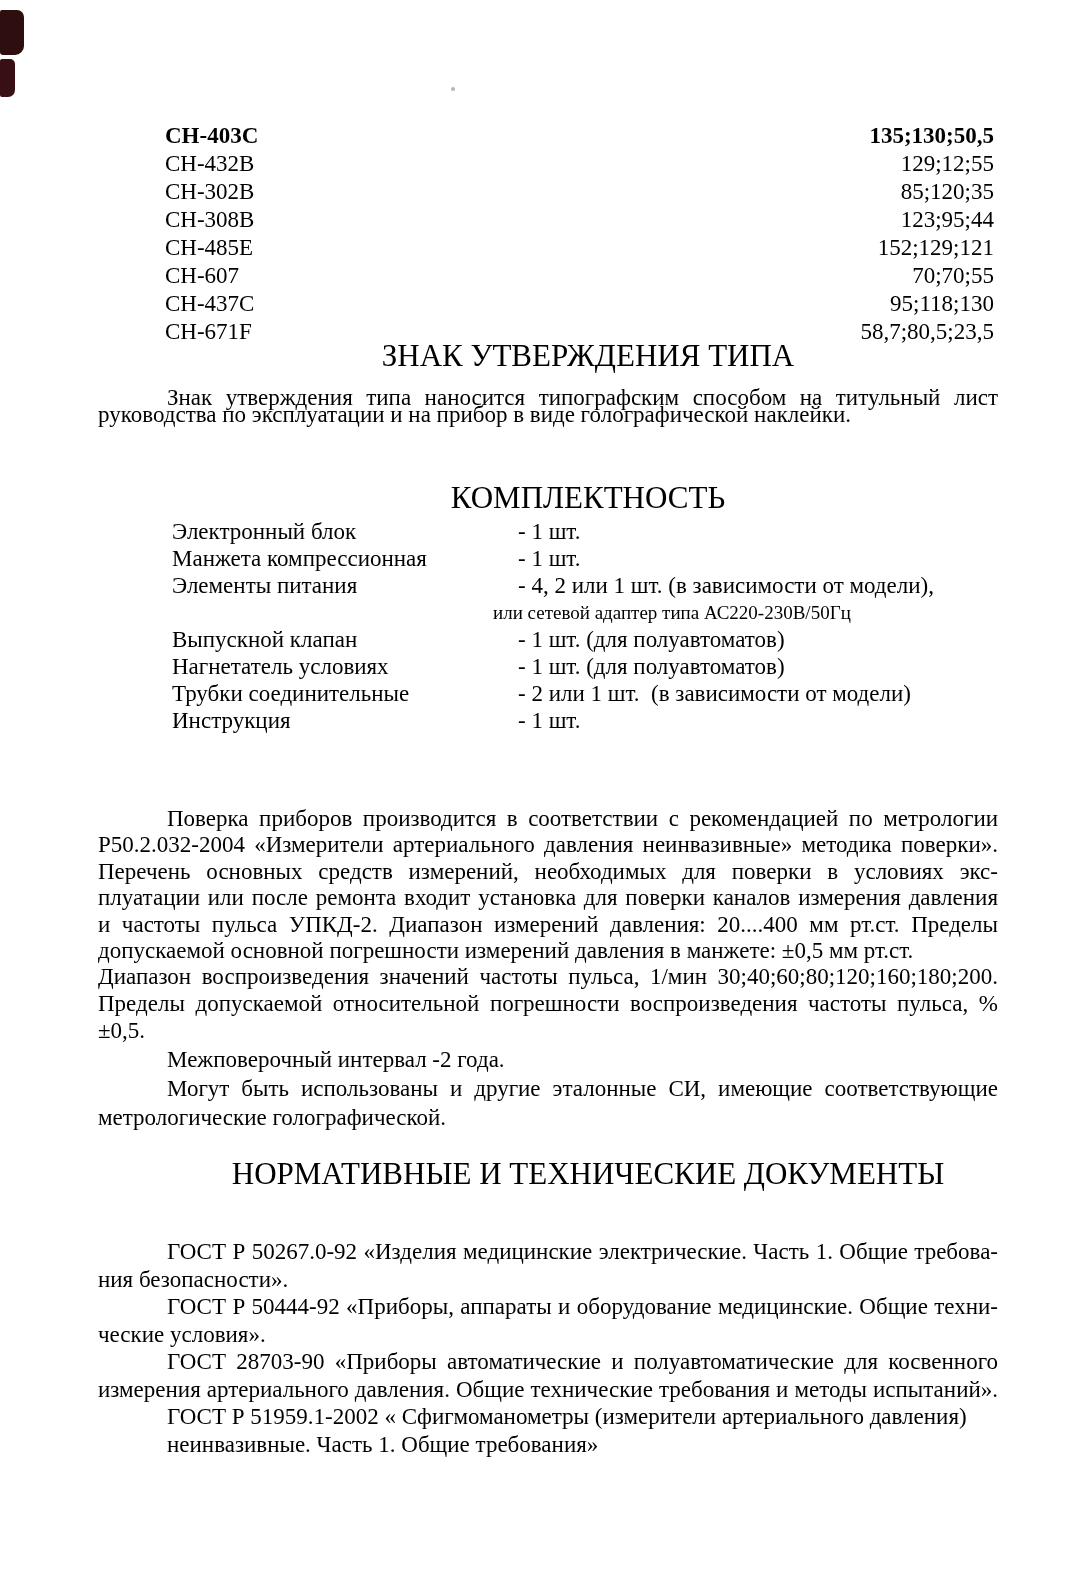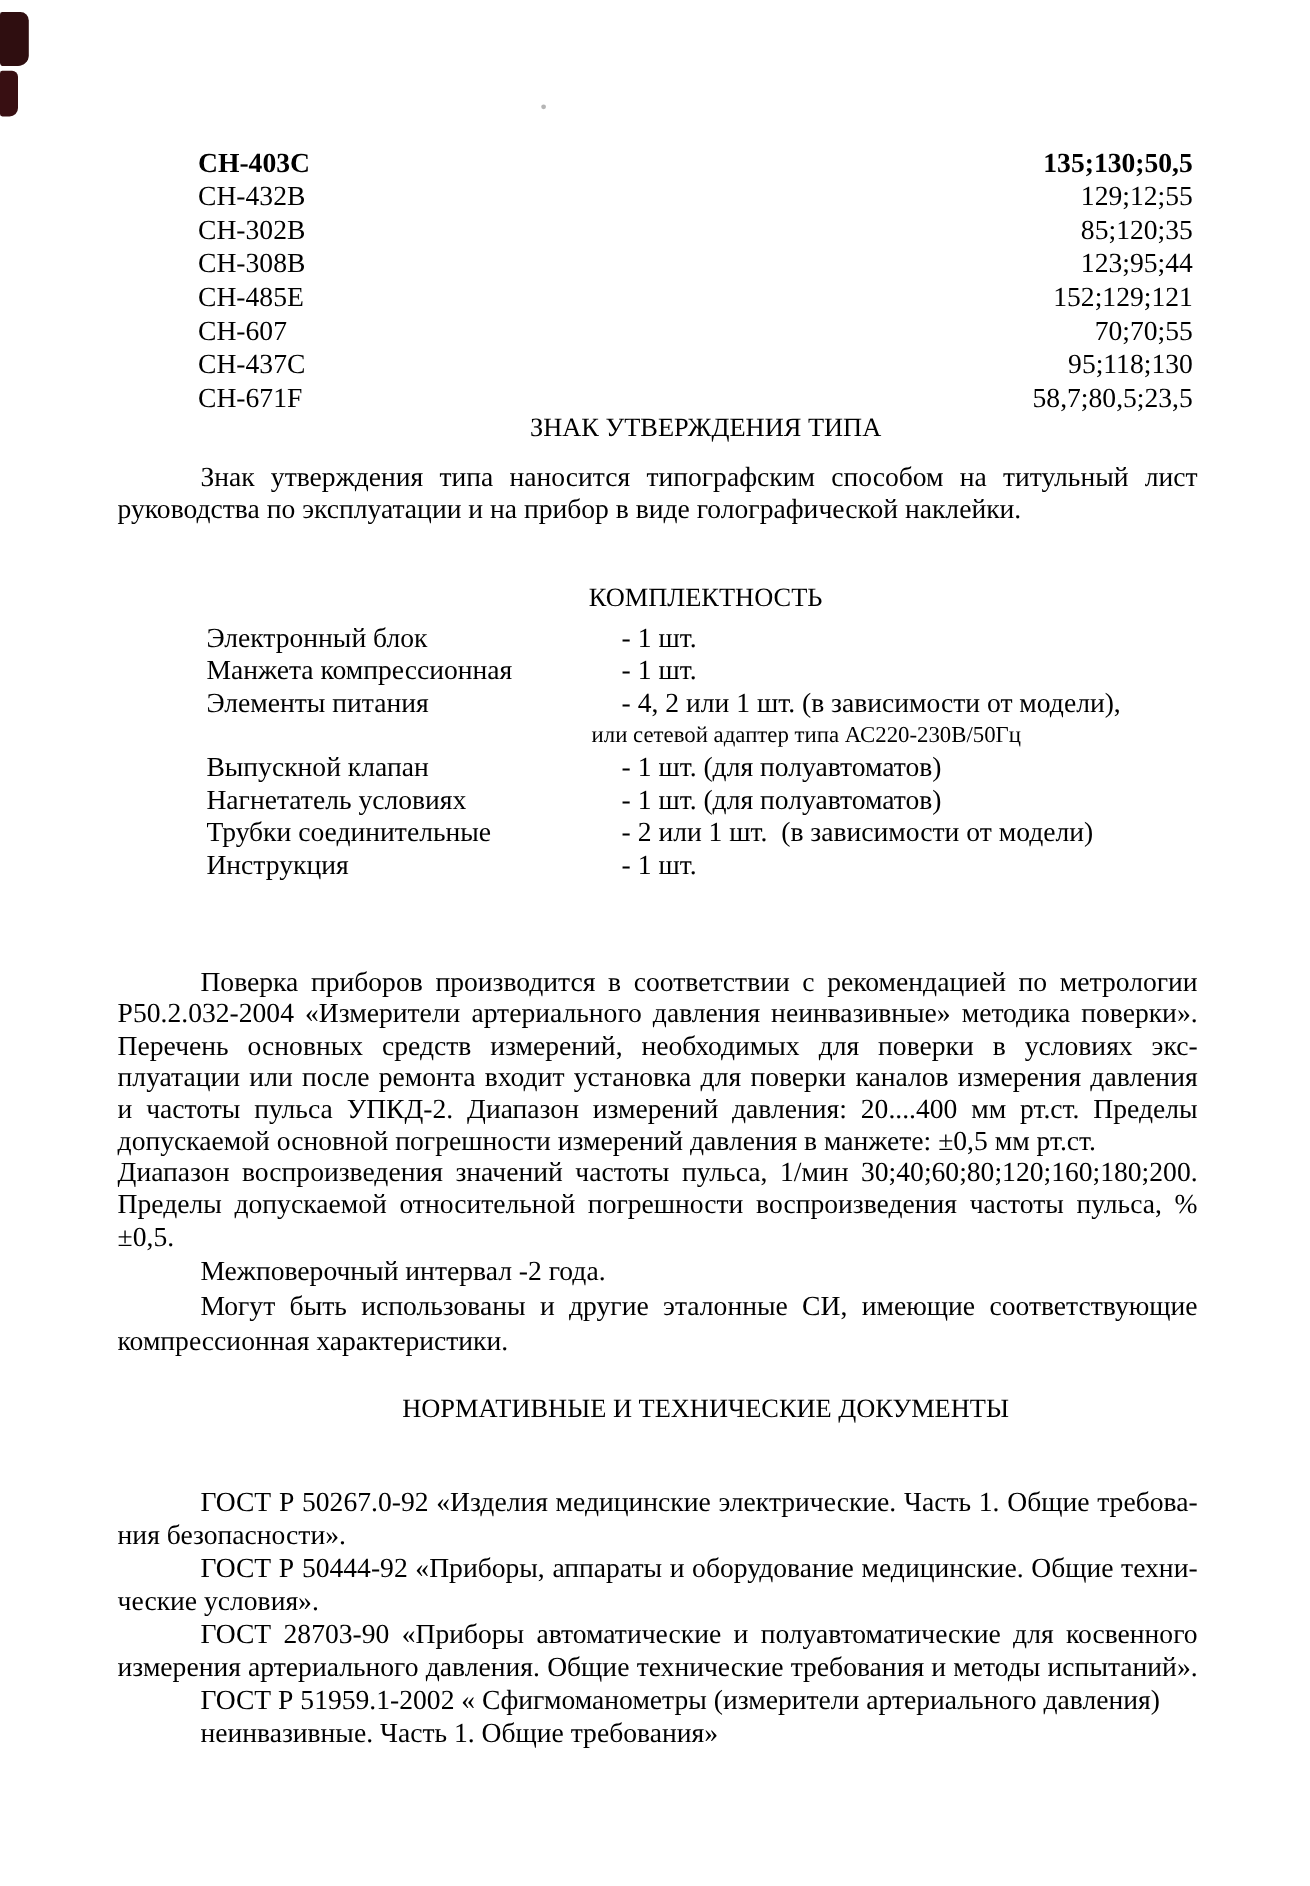--- a/index.html
+++ b/index.html
@@ -23,21 +23,21 @@
   }
   .wrapok { white-space:normal; }
   .j { text-align:justify; text-align-last:justify; white-space:normal; }
   .ind { text-indent:69px; }
 
   .heading {
     position:absolute;
     left:98px; width:900px;
     padding-left:80px; box-sizing:border-box;
     text-align:center;
-    font-size:22px;
+    font-size:31px;
     height:27px; line-height:27px;
   }
 
   
   .model-row {
     position:absolute;
     left:98px; width:896px;
     padding-left:67px; box-sizing:border-box;
     display:flex; justify-content:space-between;
     font-size:23px; height:28px; line-height:28px;
@@ -104,21 +104,21 @@
         <span>95;118;130</span>
     </div>
     <div class="model-row" style="top:318px;">
       <span>CH-671F</span>
         <span>58,7;80,5;23,5</span>
     </div>
   </div>
 
   <div class="heading" style="top:342px;">ЗНАК УТВЕРЖДЕНИЯ ТИПА</div>
   <div class="line j ind" style="top:384px;">Знак утверждения типа наносится типографским способом на титульный лист</div>
-  <div class="line wrapok" style="top:411px;">руководства по эксплуатации и на прибор в виде голографической наклейки.</div>
+  <div class="line wrapok" style="top:401px;">руководства по эксплуатации и на прибор в виде голографической наклейки.</div>
 
   <div class="heading" style="top:484px;">КОМПЛЕКТНОСТЬ</div>
   <div class="kv-row" style="top:518px;">
     <span class="kv-label">Электронный блок</span>
       <span class="kv-value">- 1 шт.</span>
   </div>
   <div class="kv-row" style="top:545px;">
     <span class="kv-label">Манжета компрессионная</span>
       <span class="kv-value">- 1 шт.</span>
   </div>
@@ -148,21 +148,21 @@
   <div class="line j" style="top:831px;">Р50.2.032-2004 «Измерители артериального давления неинвазивные» методика поверки».</div>
   <div class="line j" style="top:858px;">Перечень основных средств измерений, необходимых для поверки в условиях экс-</div>
   <div class="line j" style="top:884px;">плуатации или после ремонта входит установка для поверки каналов измерения давления</div>
   <div class="line j" style="top:911px;">и частоты пульса УПКД-2. Диапазон измерений давления: 20....400 мм рт.ст. Пределы</div>
   <div class="line wrapok" style="top:937px;">допускаемой основной погрешности измерений давления в манжете: ±0,5 мм рт.ст.</div>
   <div class="line j" style="top:963px;">Диапазон воспроизведения значений частоты пульса, 1/мин 30;40;60;80;120;160;180;200.</div>
   <div class="line j" style="top:990px;">Пределы допускаемой относительной погрешности воспроизведения частоты пульса, %</div>
   <div class="line wrapok" style="top:1017px;">±0,5.</div>
   <div class="line ind wrapok" style="top:1046px;">Межповерочный интервал -2 года.</div>
   <div class="line j ind" style="top:1075px;">Могут быть использованы и другие эталонные СИ, имеющие соответствующие</div>
-  <div class="line wrapok" style="top:1104px;">компрессионная характеристики.</div>
+  <div class="line wrapok" style="top:1104px;">метрологические голографической.</div>
 
   <div class="heading" style="top:1160px;">НОРМАТИВНЫЕ И ТЕХНИЧЕСКИЕ ДОКУМЕНТЫ</div>
   <div class="line j ind" style="top:1238px;">ГОСТ Р 50267.0-92 «Изделия медицинские электрические. Часть 1. Общие требова-</div>
   <div class="line wrapok" style="top:1266px;">ния безопасности».</div>
   <div class="line j ind" style="top:1293px;">ГОСТ Р 50444-92 «Приборы, аппараты и оборудование медицинские. Общие техни-</div>
   <div class="line wrapok" style="top:1321px;">ческие условия».</div>
   <div class="line j ind" style="top:1348px;">ГОСТ 28703-90 «Приборы автоматические и полуавтоматические для косвенного</div>
   <div class="line j" style="top:1376px;">измерения артериального давления. Общие технические требования и методы испытаний».</div>
   <div class="line ind wrapok" style="top:1403px;">ГОСТ Р 51959.1-2002 « Сфигмоманометры (измерители артериального давления)</div>
   <div class="line ind wrapok" style="top:1431px;">неинвазивные. Часть 1. Общие требования»</div>

